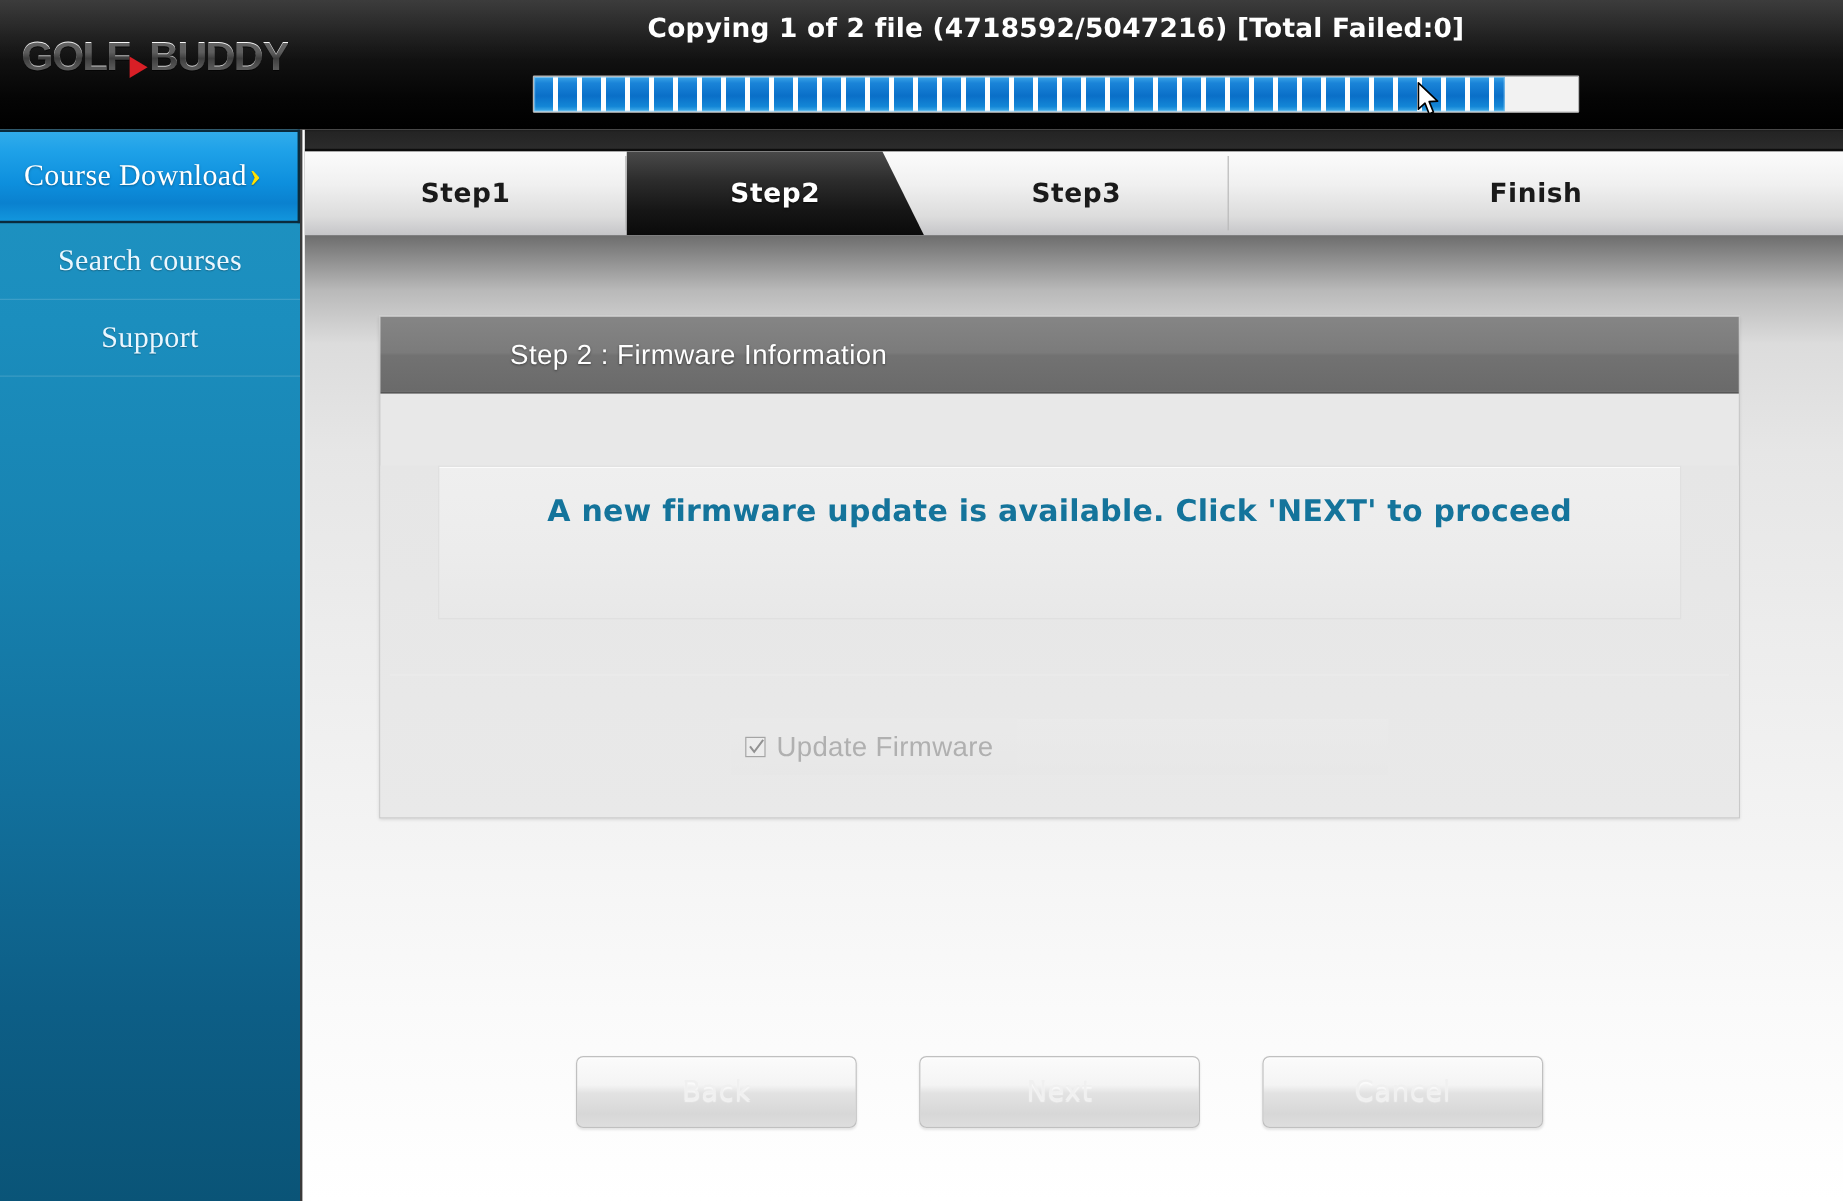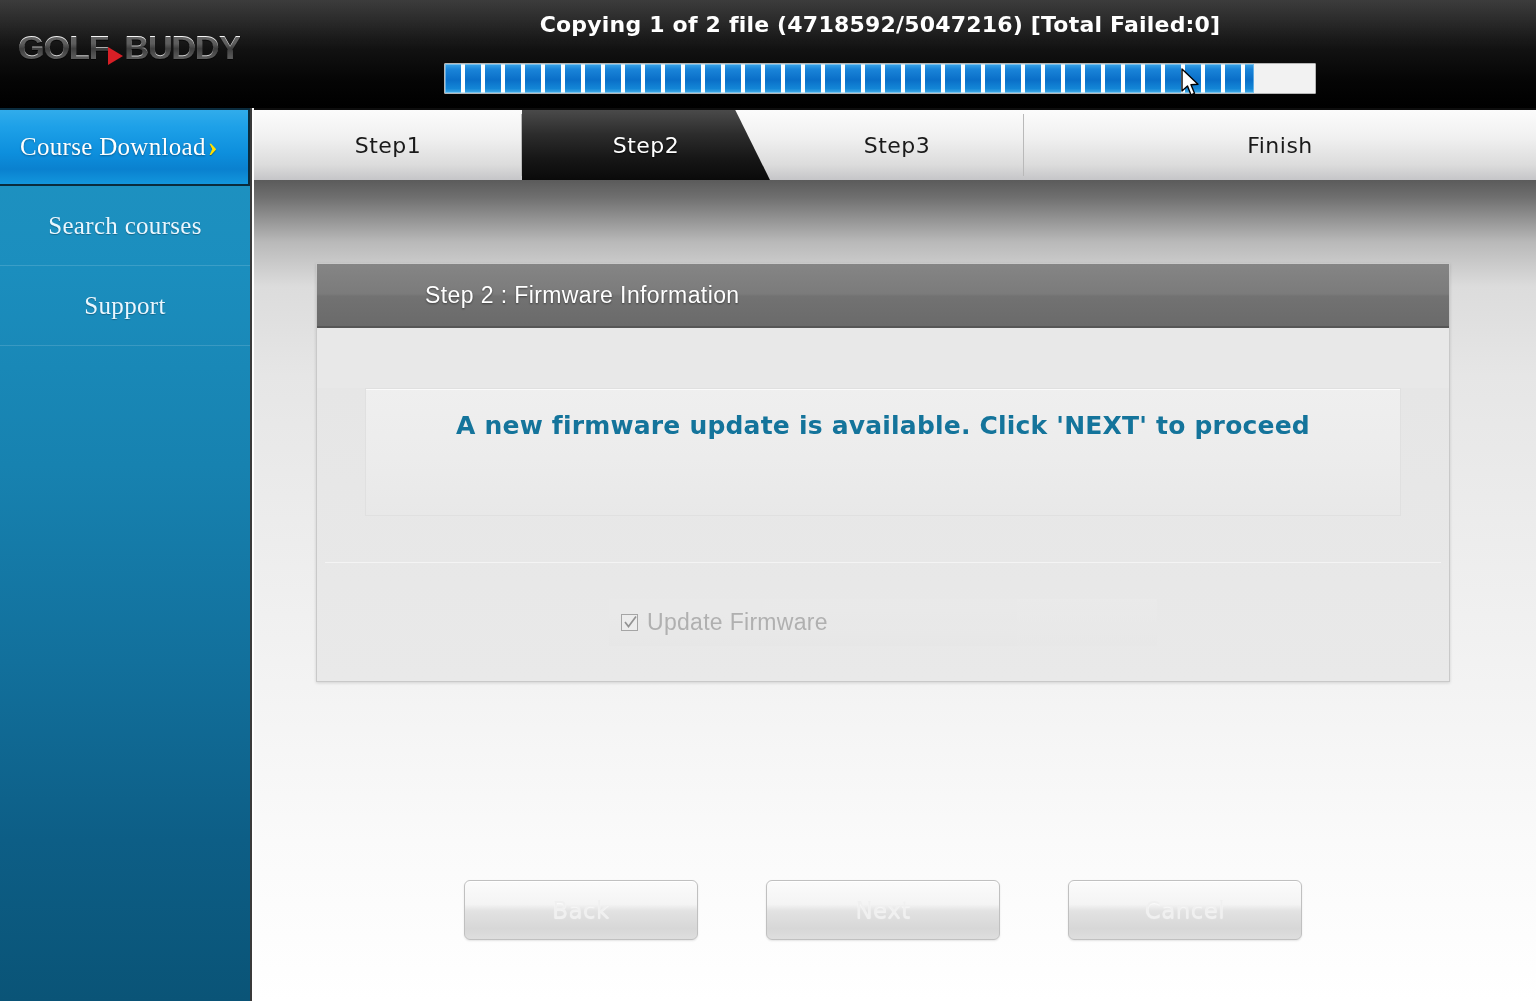--- a/index.html
+++ b/index.html
@@ -111,21 +111,21 @@
   .sidebar {
     position: absolute;
     left: 0; top: 108px;
     width: 252px; height: 893px;
     background: linear-gradient(180deg, #1f93c2 0%, #1b8ebe 18%, #1782b0 40%, #12709c 62%, #0d5e86 82%, #0a5477 100%);
     border-right: 2px solid #3a3a3a;
     font-family: Liberation Serif, serif;
   }
   .side-item {
     position: relative;
-    height: 80px;
+    height: 64px;
     display: flex;
     align-items: center;
     justify-content: center;
     color: #eaf7ff;
     font-size: 25px;
     letter-spacing: .3px;
     text-shadow: 0 1px 1px rgba(0,0,0,.28);
     border-bottom: 1px solid rgba(255,255,255,.14);
     cursor: pointer;
   }
@@ -160,26 +160,27 @@
         #3b3b3b 5%, #6f6f6f 10%,
         #b9b9b9 15%, #dcdcdc 20%,
         #e6e6e6 30%, #ececec 46%,
         #f2f2f2 62%, #fafafa 82%, #ffffff 100%);
     overflow: hidden;
   }
 
   
   .tabstrip {
     position: absolute;
-    left: 0; top: 0;
+    left: 0; top: 16px;
     width: 1282px; height: 72px;
     background: linear-gradient(180deg, #fcfcfc 0%, #f0f0f0 40%, #dcdcdc 78%, #c5c5c8 100%);
     border-top: 2px solid #0d0d0d;
     display: flex;
     align-items: stretch;
+    font-weight: bold;
   }
   .tab {
     position: relative;
     flex: 0 0 auto;
     display: flex;
     align-items: center;
     justify-content: center;
     font-family: "DejaVu Sans", sans-serif;
     font-size: 22px;
     color: #1a1a1a;
@@ -282,21 +283,21 @@
     letter-spacing: .3px;
     white-space: nowrap;
   }
 
   
   .button-row {
     position: absolute;
     left: 62px; top: 772px;
     width: 1134px;
     display: flex;
-    gap: 68px;
+    gap: 52px;
     justify-content: center;
   }
   .btn {
     width: 234px; height: 60px;
     border: 1px solid #c0c0c0;
     border-radius: 6px;
     background: linear-gradient(180deg, #fbfbfb 0%, #f4f4f4 40%, #e2e2e2 52%, #d7d7d7 82%, #dedede 100%);
     box-shadow: 0 1px 2px rgba(0,0,0,.10), inset 0 1px 0 rgba(255,255,255,.9);
     color: #f0f0f0;
     font-family: "DejaVu Sans", sans-serif;

